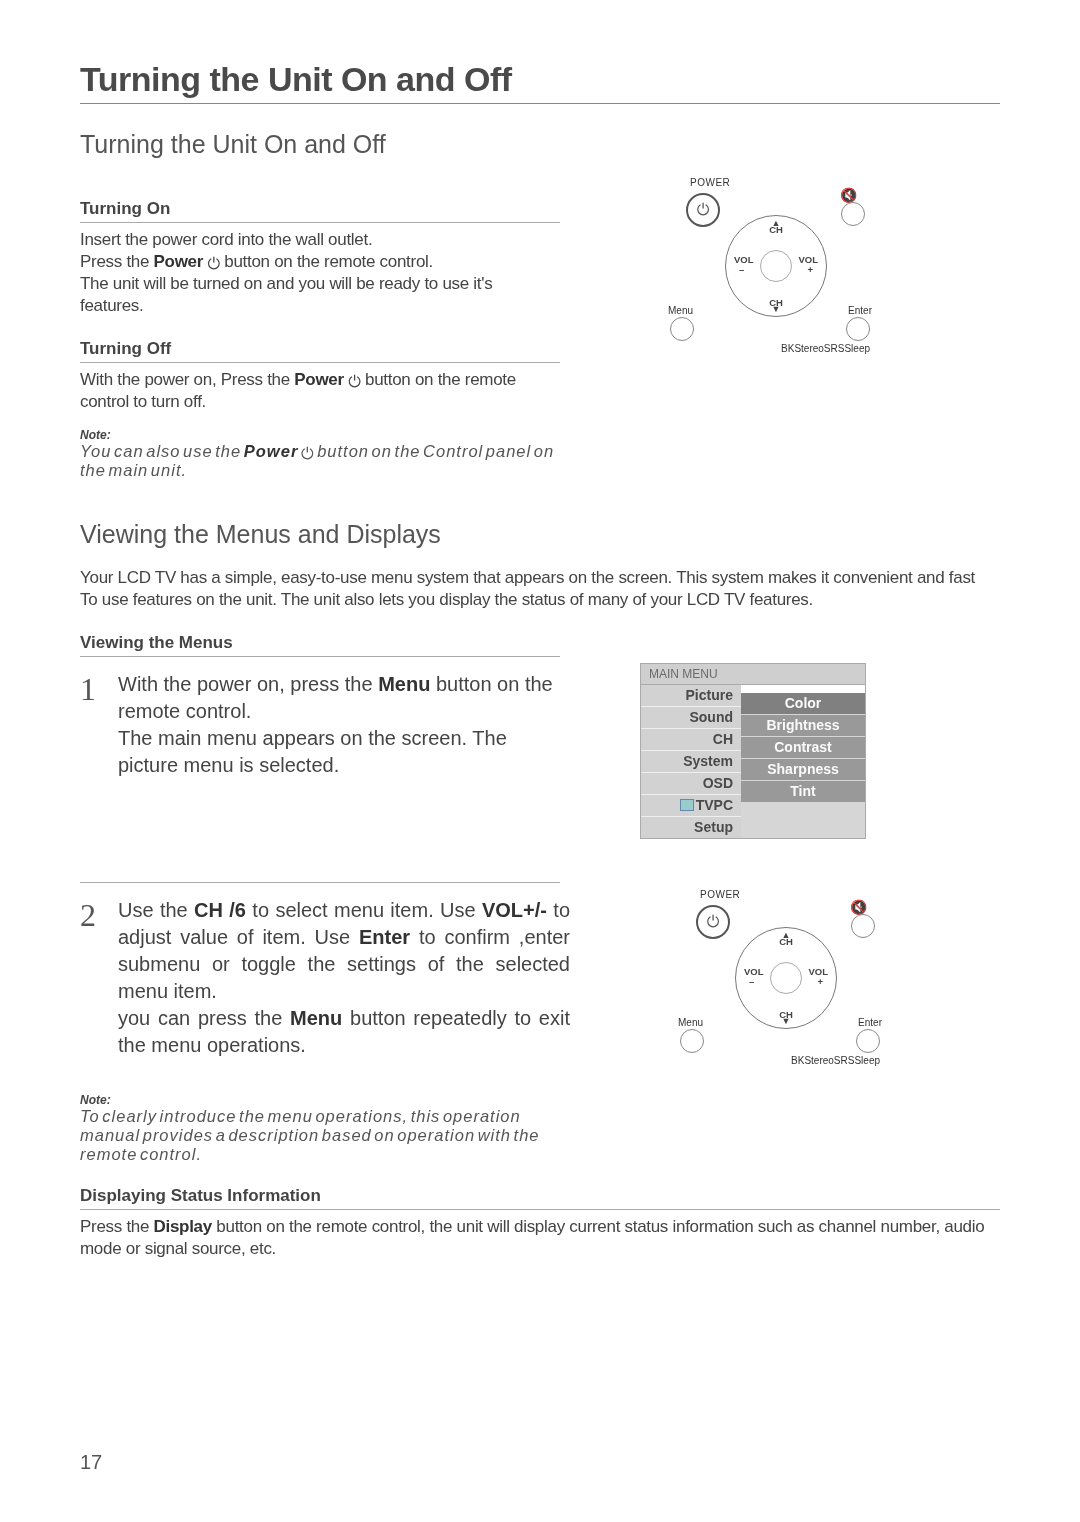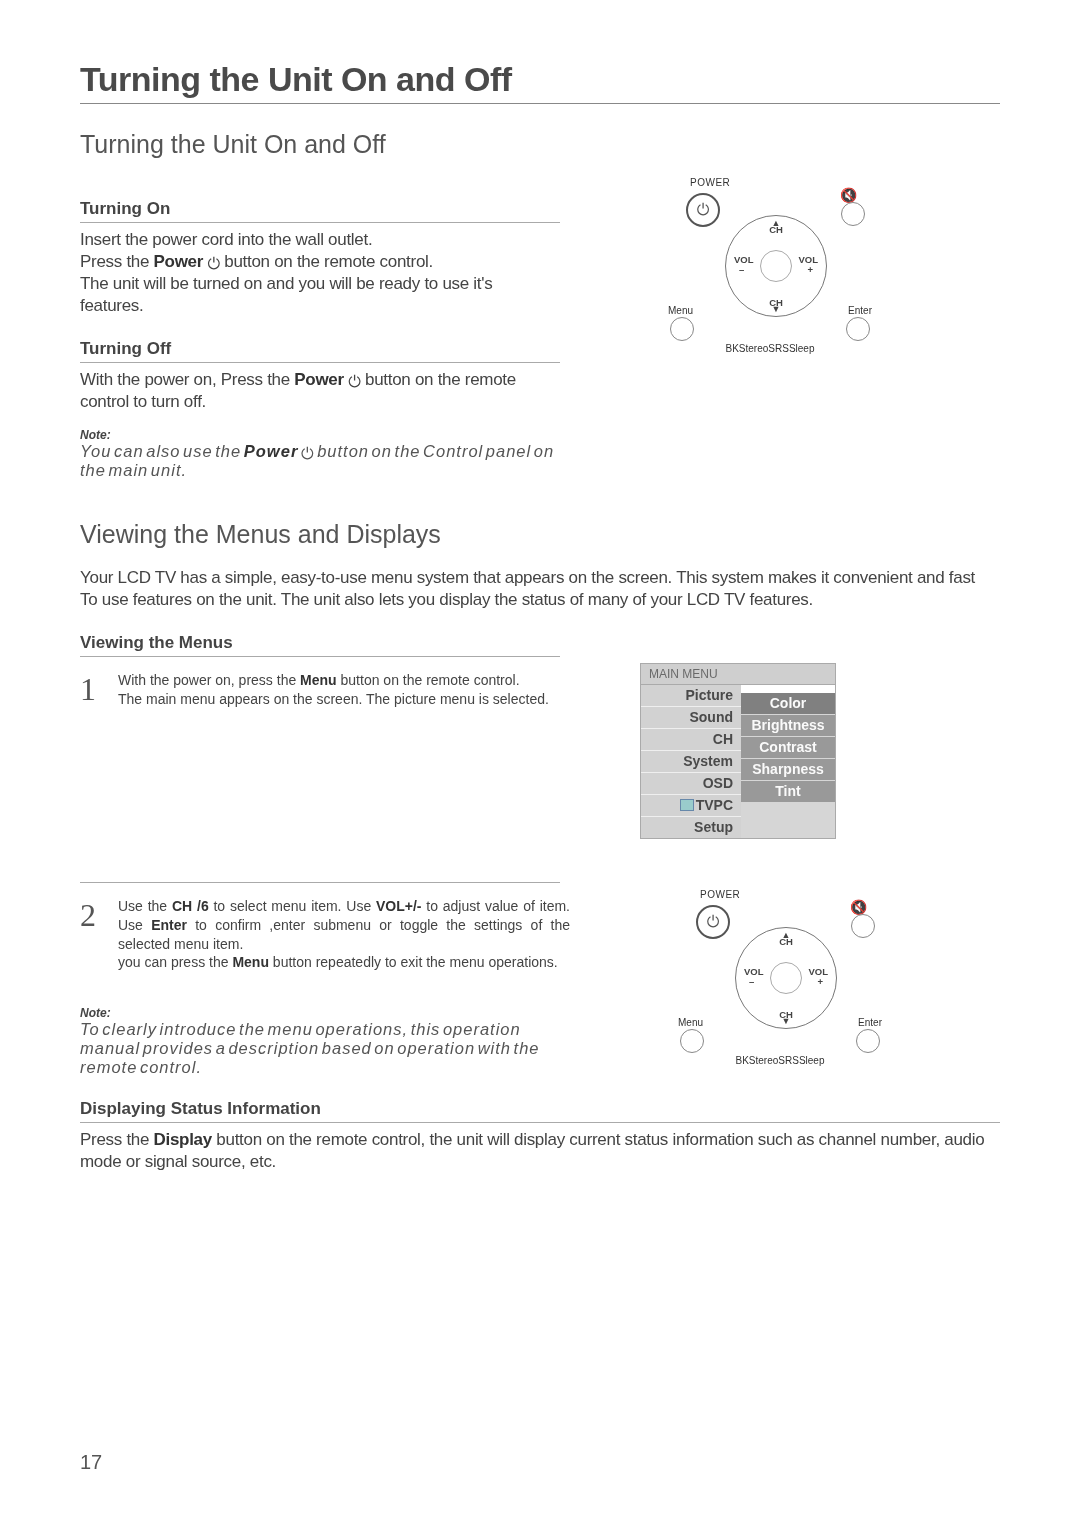--- a/index.html
+++ b/index.html
@@ -89,21 +89,21 @@
   .step-num {
     font-size: 32px;
     font-weight: 400;
     color: #555;
     width: 20px;
     flex: none;
     font-family: Georgia, serif;
     line-height: 1;
     padding-top: 2px;
   }
-  .step-body { flex: 1; font-size: 14px; line-height: 1.35; color: #444; }
+  .step-body { flex: 1; font-size: 20px; line-height: 1.35; color: #444; }
   .step-body.justify { text-align: justify; }
   b { font-weight: 700; color: #333; }
 
   
   .remote {
     position: relative;
     width: 200px;
     height: 180px;
     margin: 0 auto;
     font-size: 11px;
@@ -147,25 +147,25 @@
   .remote .dpad .vol-r2 { right: 13px; top: 48px; }
   .remote .menu-lbl { position: absolute; top: 128px; left: -2px; font-size: 10px; }
   .remote .enter-lbl { position: absolute; top: 128px; right: -2px; font-size: 10px; }
   .remote .small-btn {
     position: absolute;
     width: 22px; height: 22px;
     border: 1px solid #888; border-radius: 50%;
   }
   .remote .menu-btn { top: 140px; left: 0px; }
   .remote .enter-btn { top: 140px; right: 0px; }
-  .remote .bottom-lbls { position: absolute; top: 166px; left: 0; right: 0; display: flex; justify-content: center; font-size: 10px; }
+  .remote .bottom-lbls { position: absolute; top: 166px; left: 0; right: 0; display: flex; justify-content: flex-end; font-size: 10px; }
 
   
   .osd {
-    width: 196px;
+    width: 226px;
     font-size: 13.5px;
   }
   .osd-title {
     background: #cfcfcf;
     color: #6a6a6a;
     font-size: 12px;
     padding: 3px 8px;
     border: 1px solid #aaa;
     border-bottom: none;
   }

